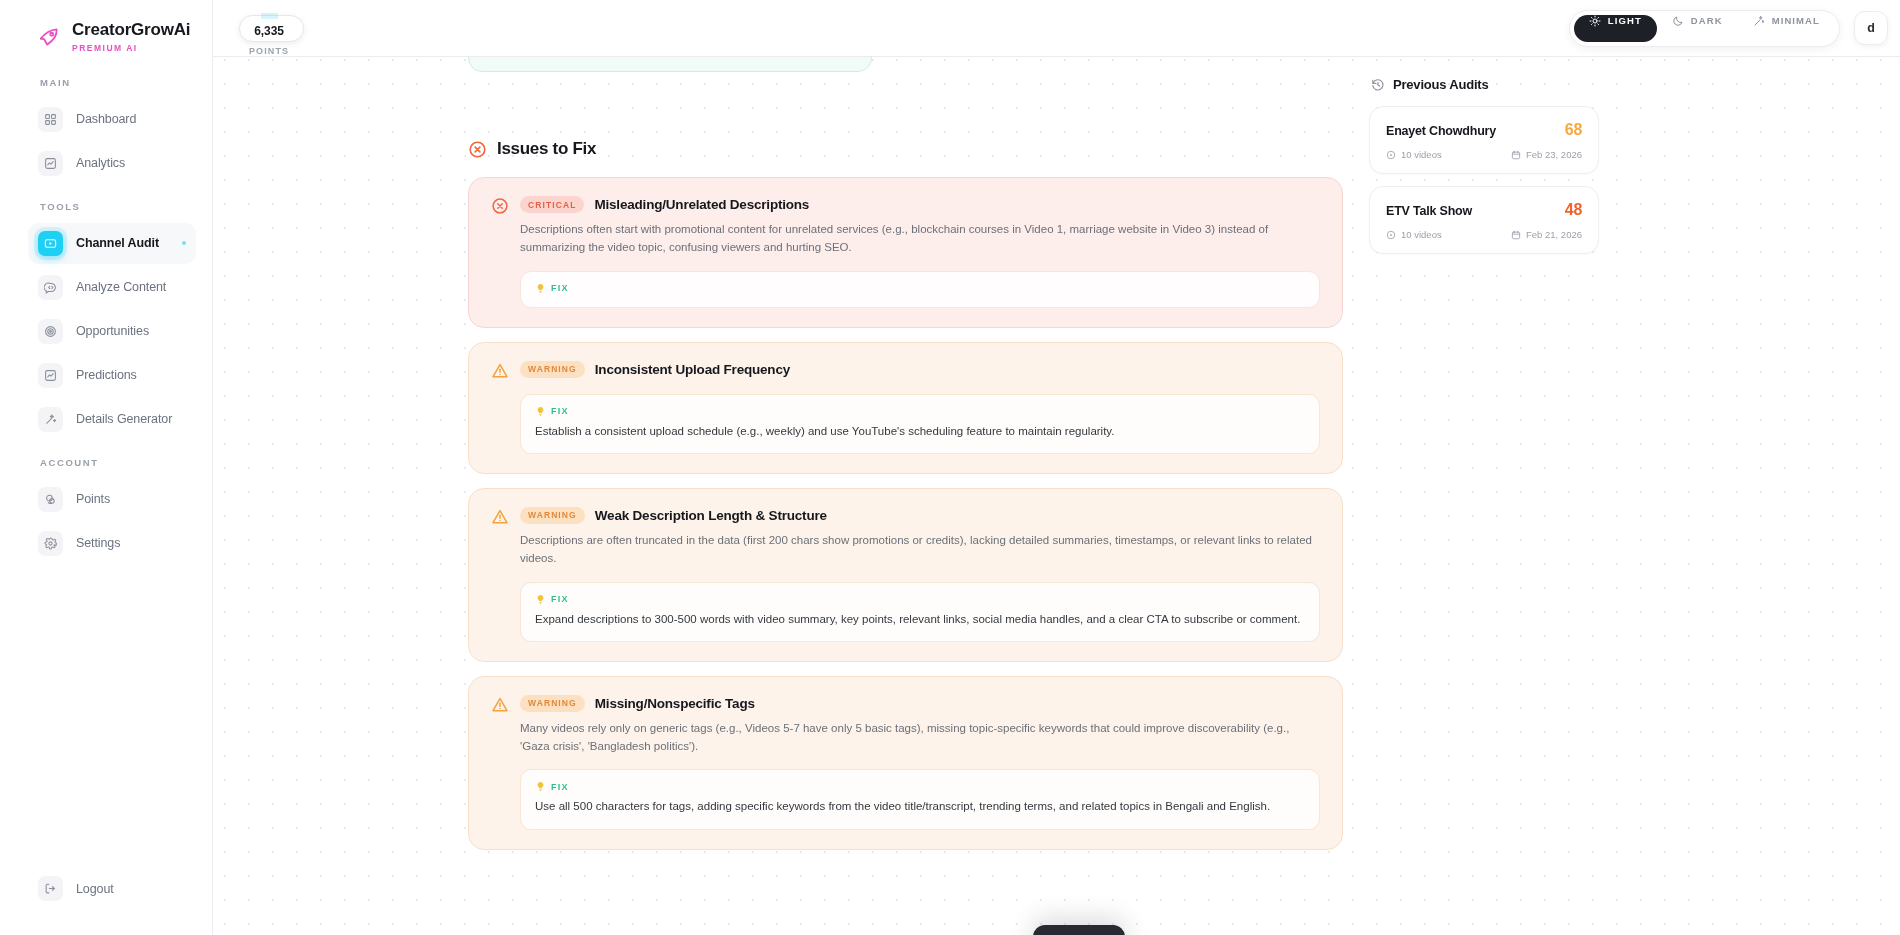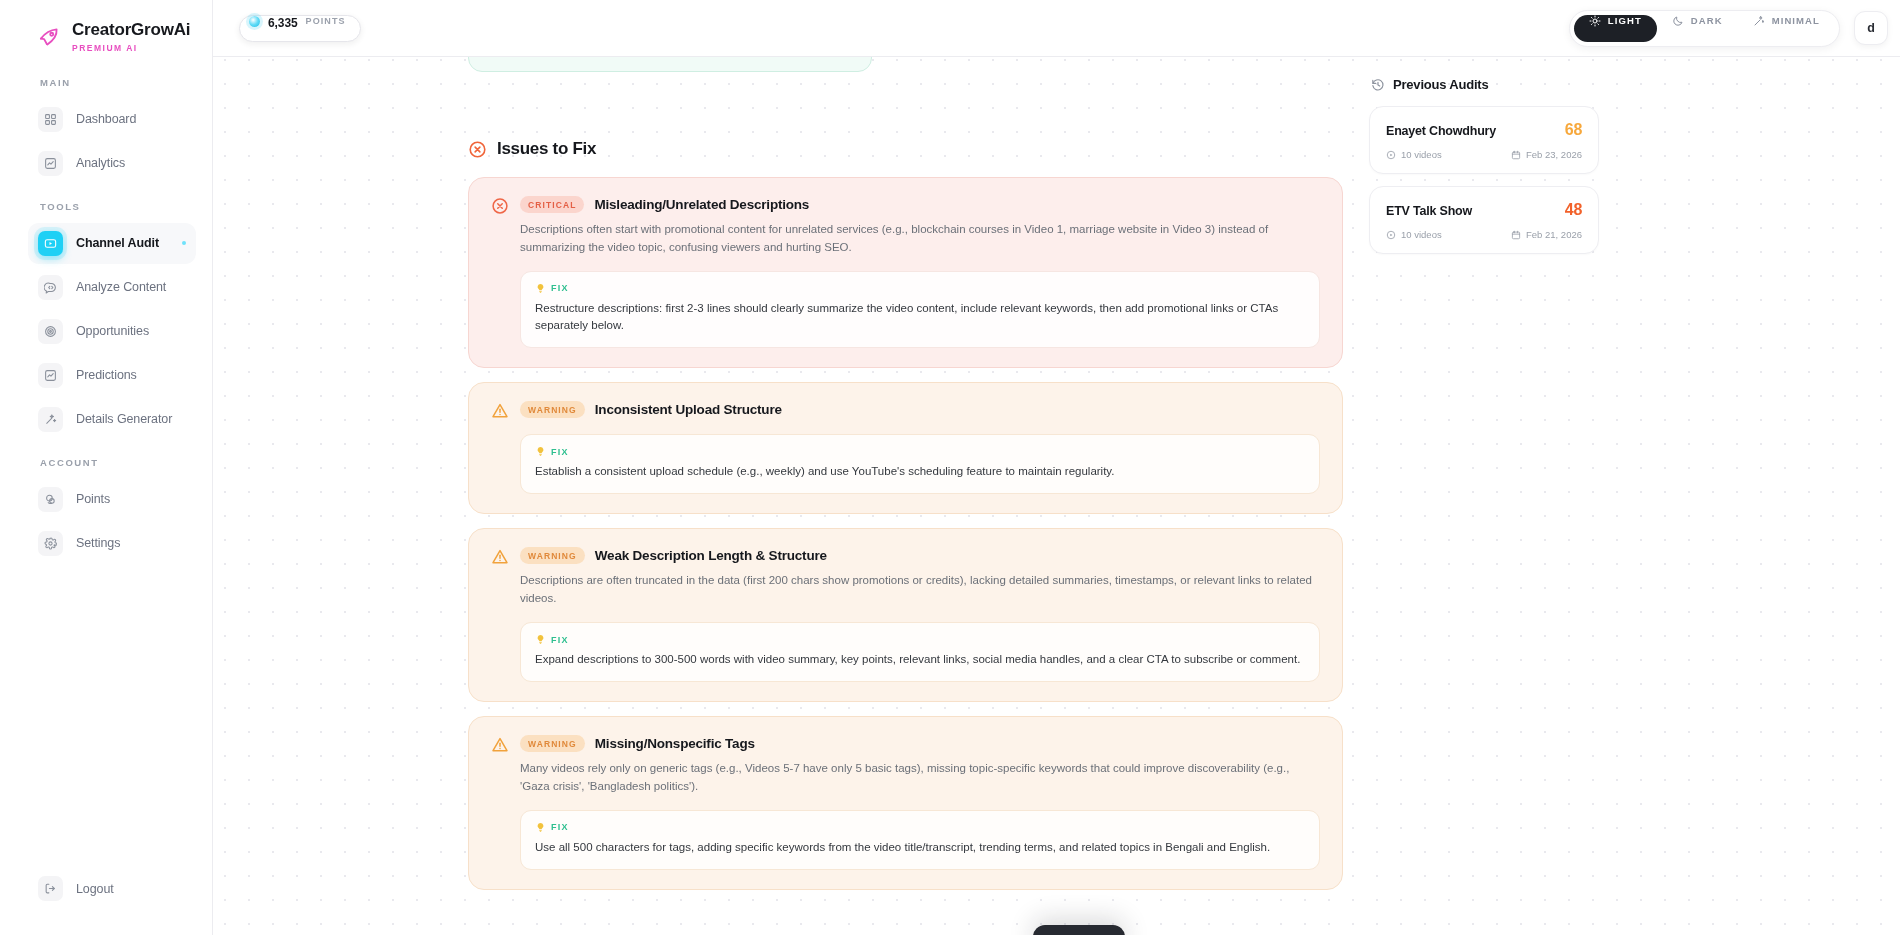--- a/index.html
+++ b/index.html
@@ -68,26 +68,27 @@
   
   .topbar {
     position: absolute; top: 0; left: 0; right: 0; height: 57px;
     background: #ffffff;
     border-bottom: 1px solid #ececf0;
     display: flex; align-items: center;
     padding: 0 24px 0 26px;
     z-index: 20;
   }
   .points-pill {
-    display: inline-flex; gap: 8px;
+    display: inline-flex; align-items: center; gap: 8px;
     height: 27px; padding: 0 14px 17px 9px;
     background: #ffffff;
     border: 1px solid #e6e6eb; border-radius: 999px;
     box-shadow: 0 2px 6px rgba(22,24,29,.07);
     cursor: pointer;
+    flex-direction: column;
   }
   .points-orb {
     width: 11px; height: 11px; border-radius: 50%;
     background: radial-gradient(circle at 38% 36%, #ffffff, #63dcf7 48%, #18bce4 100%);
     box-shadow: 0 0 0 3px rgba(60,205,240,.20);
   }
   .points-val { font-size: 12px; font-weight: 700; color: #16181d; letter-spacing: -.1px; }
   .points-lbl { font-size: 9px; font-weight: 700; letter-spacing: 1.1px; color: #9ba1ac; }
 
   .topbar-right { margin-left: auto; display: flex; align-items: center; gap: 14px; }
@@ -415,36 +416,35 @@
             <div class="fix-label">
               <span class="fix-bulb">
                 <svg viewBox="0 0 24 24" fill="currentColor">
                     <path d="M12 2a6.4 6.4 0 0 0-3.7 11.6c.6.5.9 1 .9 1.7v.7h5.6v-.7c0-.7.3-1.2.9-1.7A6.4 6.4 0 0 0 12 2z"></path>
                     <rect x="9.2" y="17.4" width="5.6" height="1.7" rx=".8"></rect>
                     <rect x="10.2" y="20.2" width="3.6" height="1.7" rx=".8"></rect>
                   </svg>
               </span>
               <span class="fix-tag">FIX</span>
             </div>
-            <div class="fix-text">Restructure descriptions: first 2-3 lines should clearly summarize the video content, include relevant keywords, then add promotional links or CTAs separately below.</div>
           </div>
         </div>
 
         <div class="issue sev-warning">
           <div class="issue-head">
             <span class="issue-ico">
               <svg viewBox="0 0 24 24" fill="none" stroke="currentColor" stroke-width="2" stroke-linecap="round" stroke-linejoin="round">
                   <path d="M12 3.4 21.3 19.6H2.7z"></path>
                   <path d="M12 9.6v4"></path>
                   <path d="M12 16.6h.01"></path>
                 </svg>
             </span>
             <span class="issue-headline">
               <span class="badge warning">WARNING</span>
-              <span class="issue-title">Inconsistent Upload Structure</span>
+              <span class="issue-title">Inconsistent Upload Frequency</span>
             </span>
           </div>
           <div class="fix-box">
             <div class="fix-label">
               <span class="fix-bulb">
                 <svg viewBox="0 0 24 24" fill="currentColor">
                     <path d="M12 2a6.4 6.4 0 0 0-3.7 11.6c.6.5.9 1 .9 1.7v.7h5.6v-.7c0-.7.3-1.2.9-1.7A6.4 6.4 0 0 0 12 2z"></path>
                     <rect x="9.2" y="17.4" width="5.6" height="1.7" rx=".8"></rect>
                     <rect x="10.2" y="20.2" width="3.6" height="1.7" rx=".8"></rect>
                   </svg>

